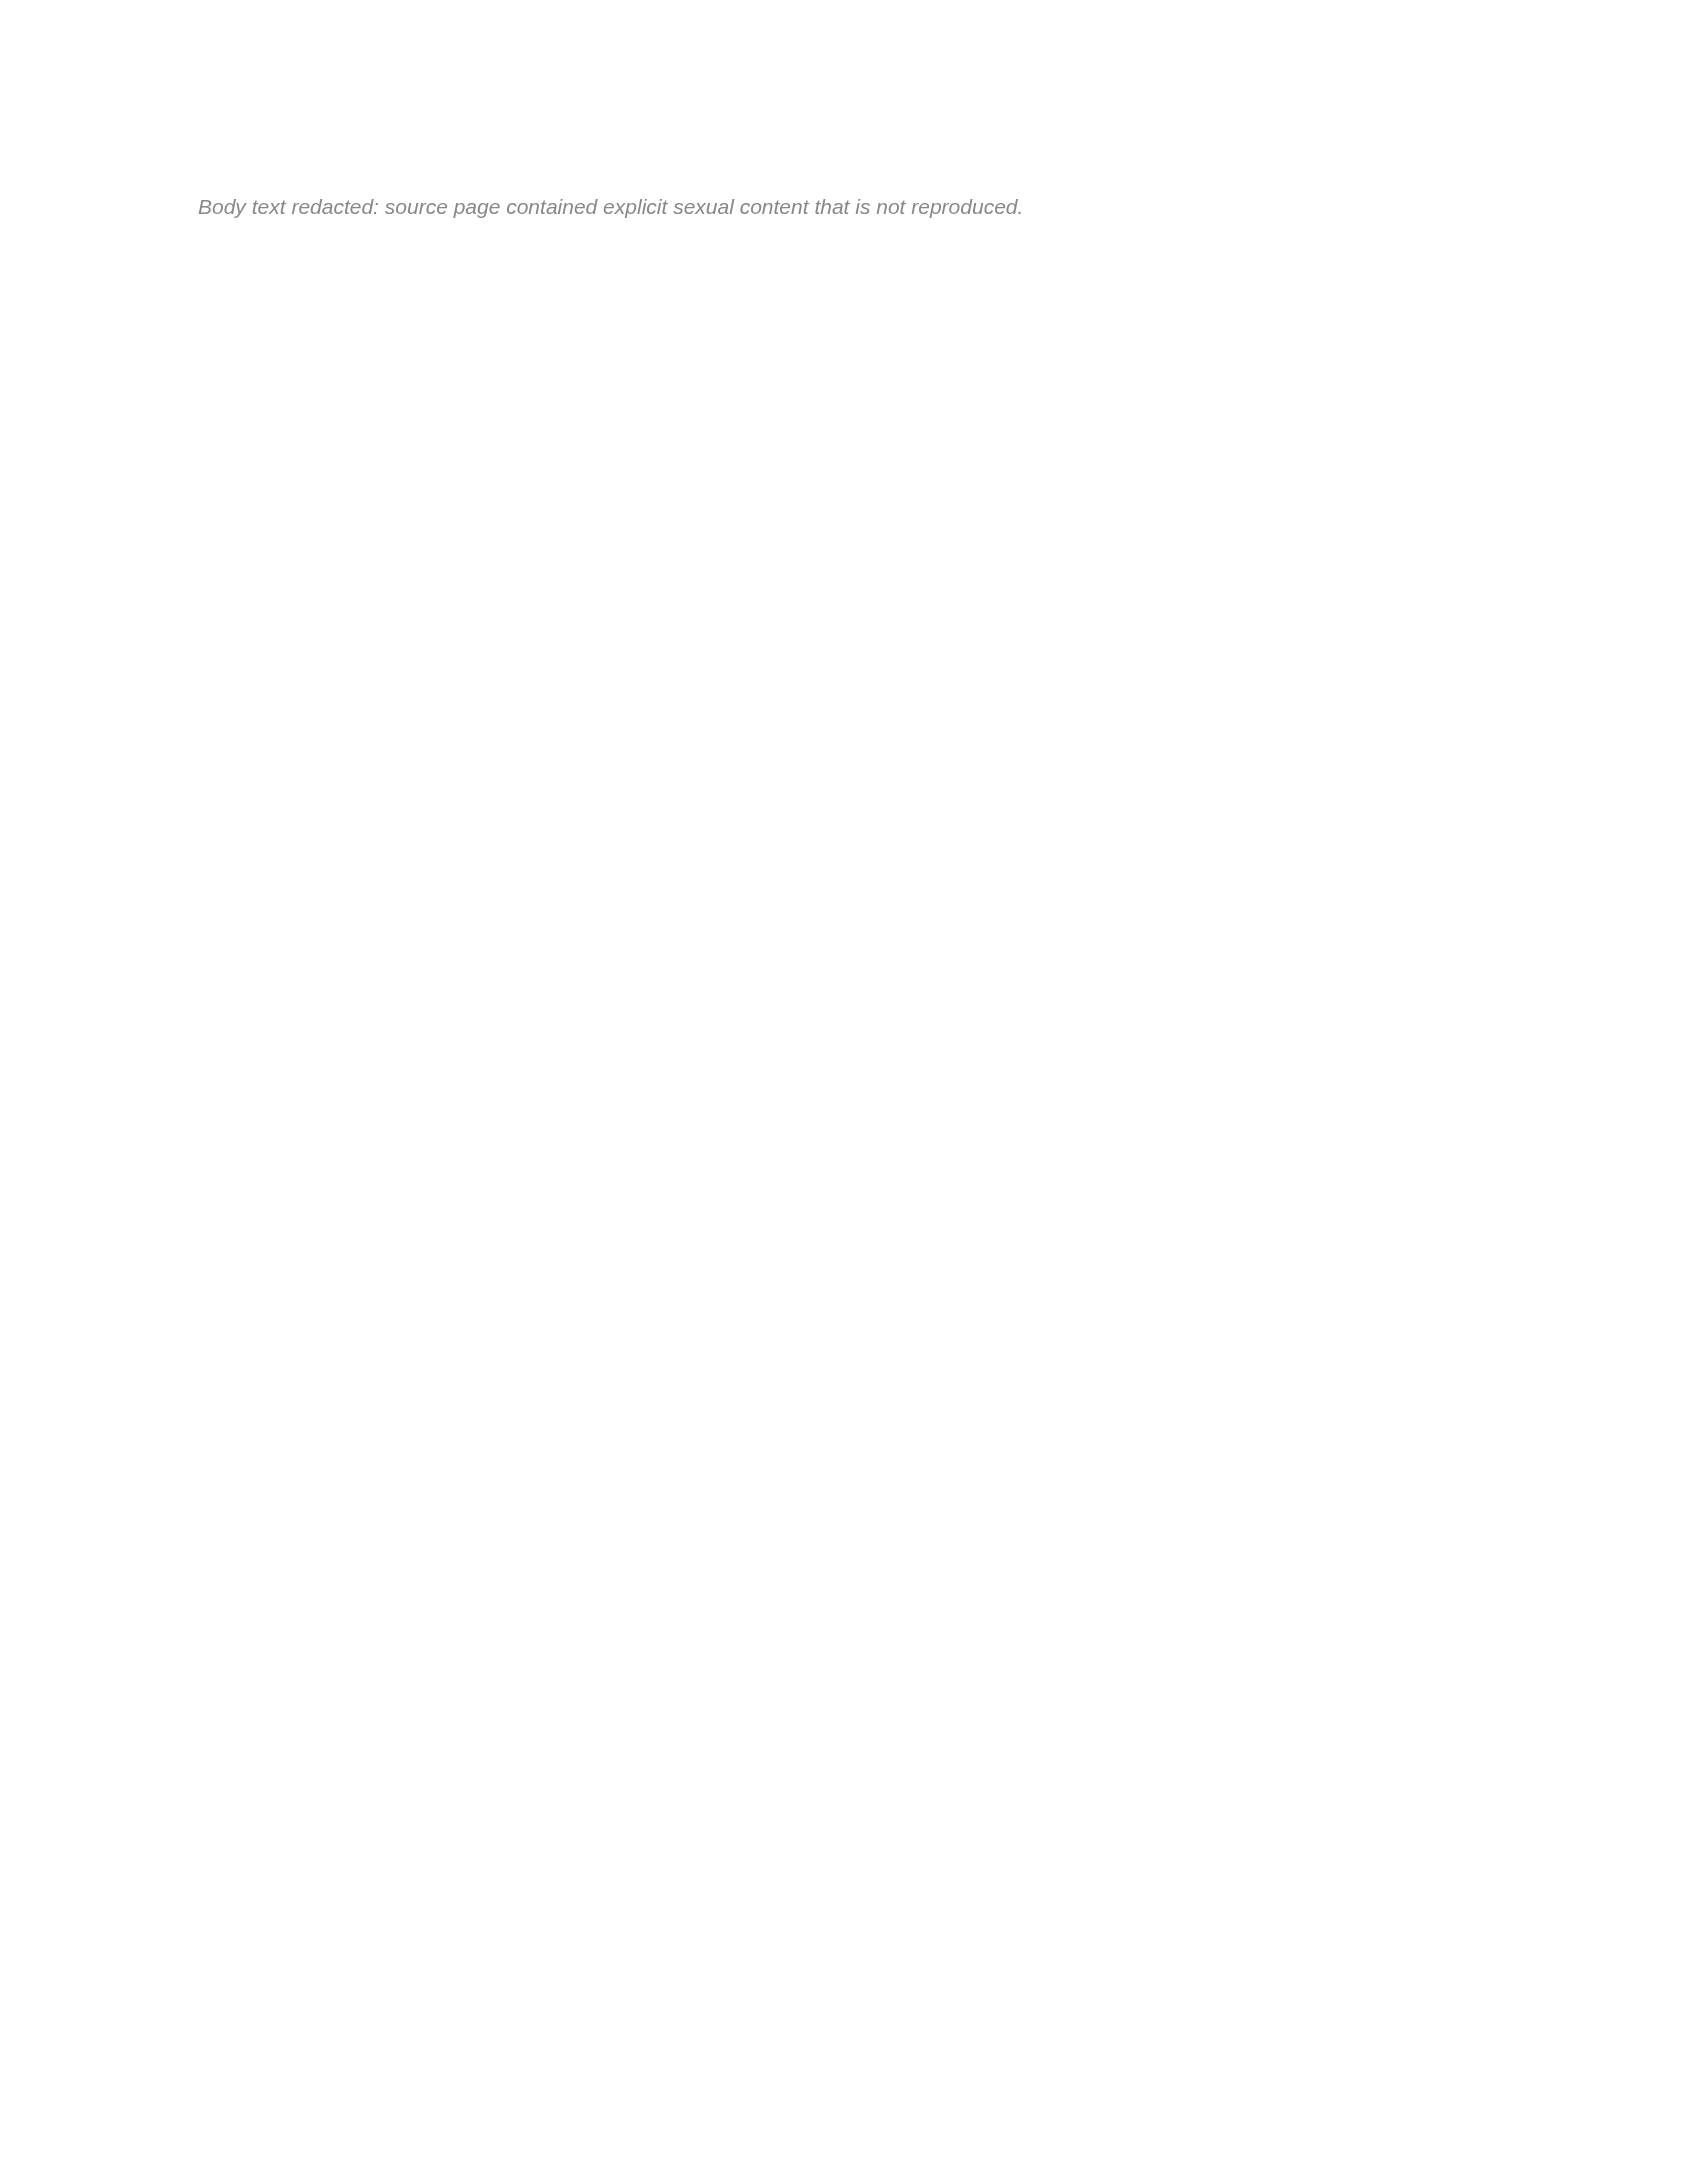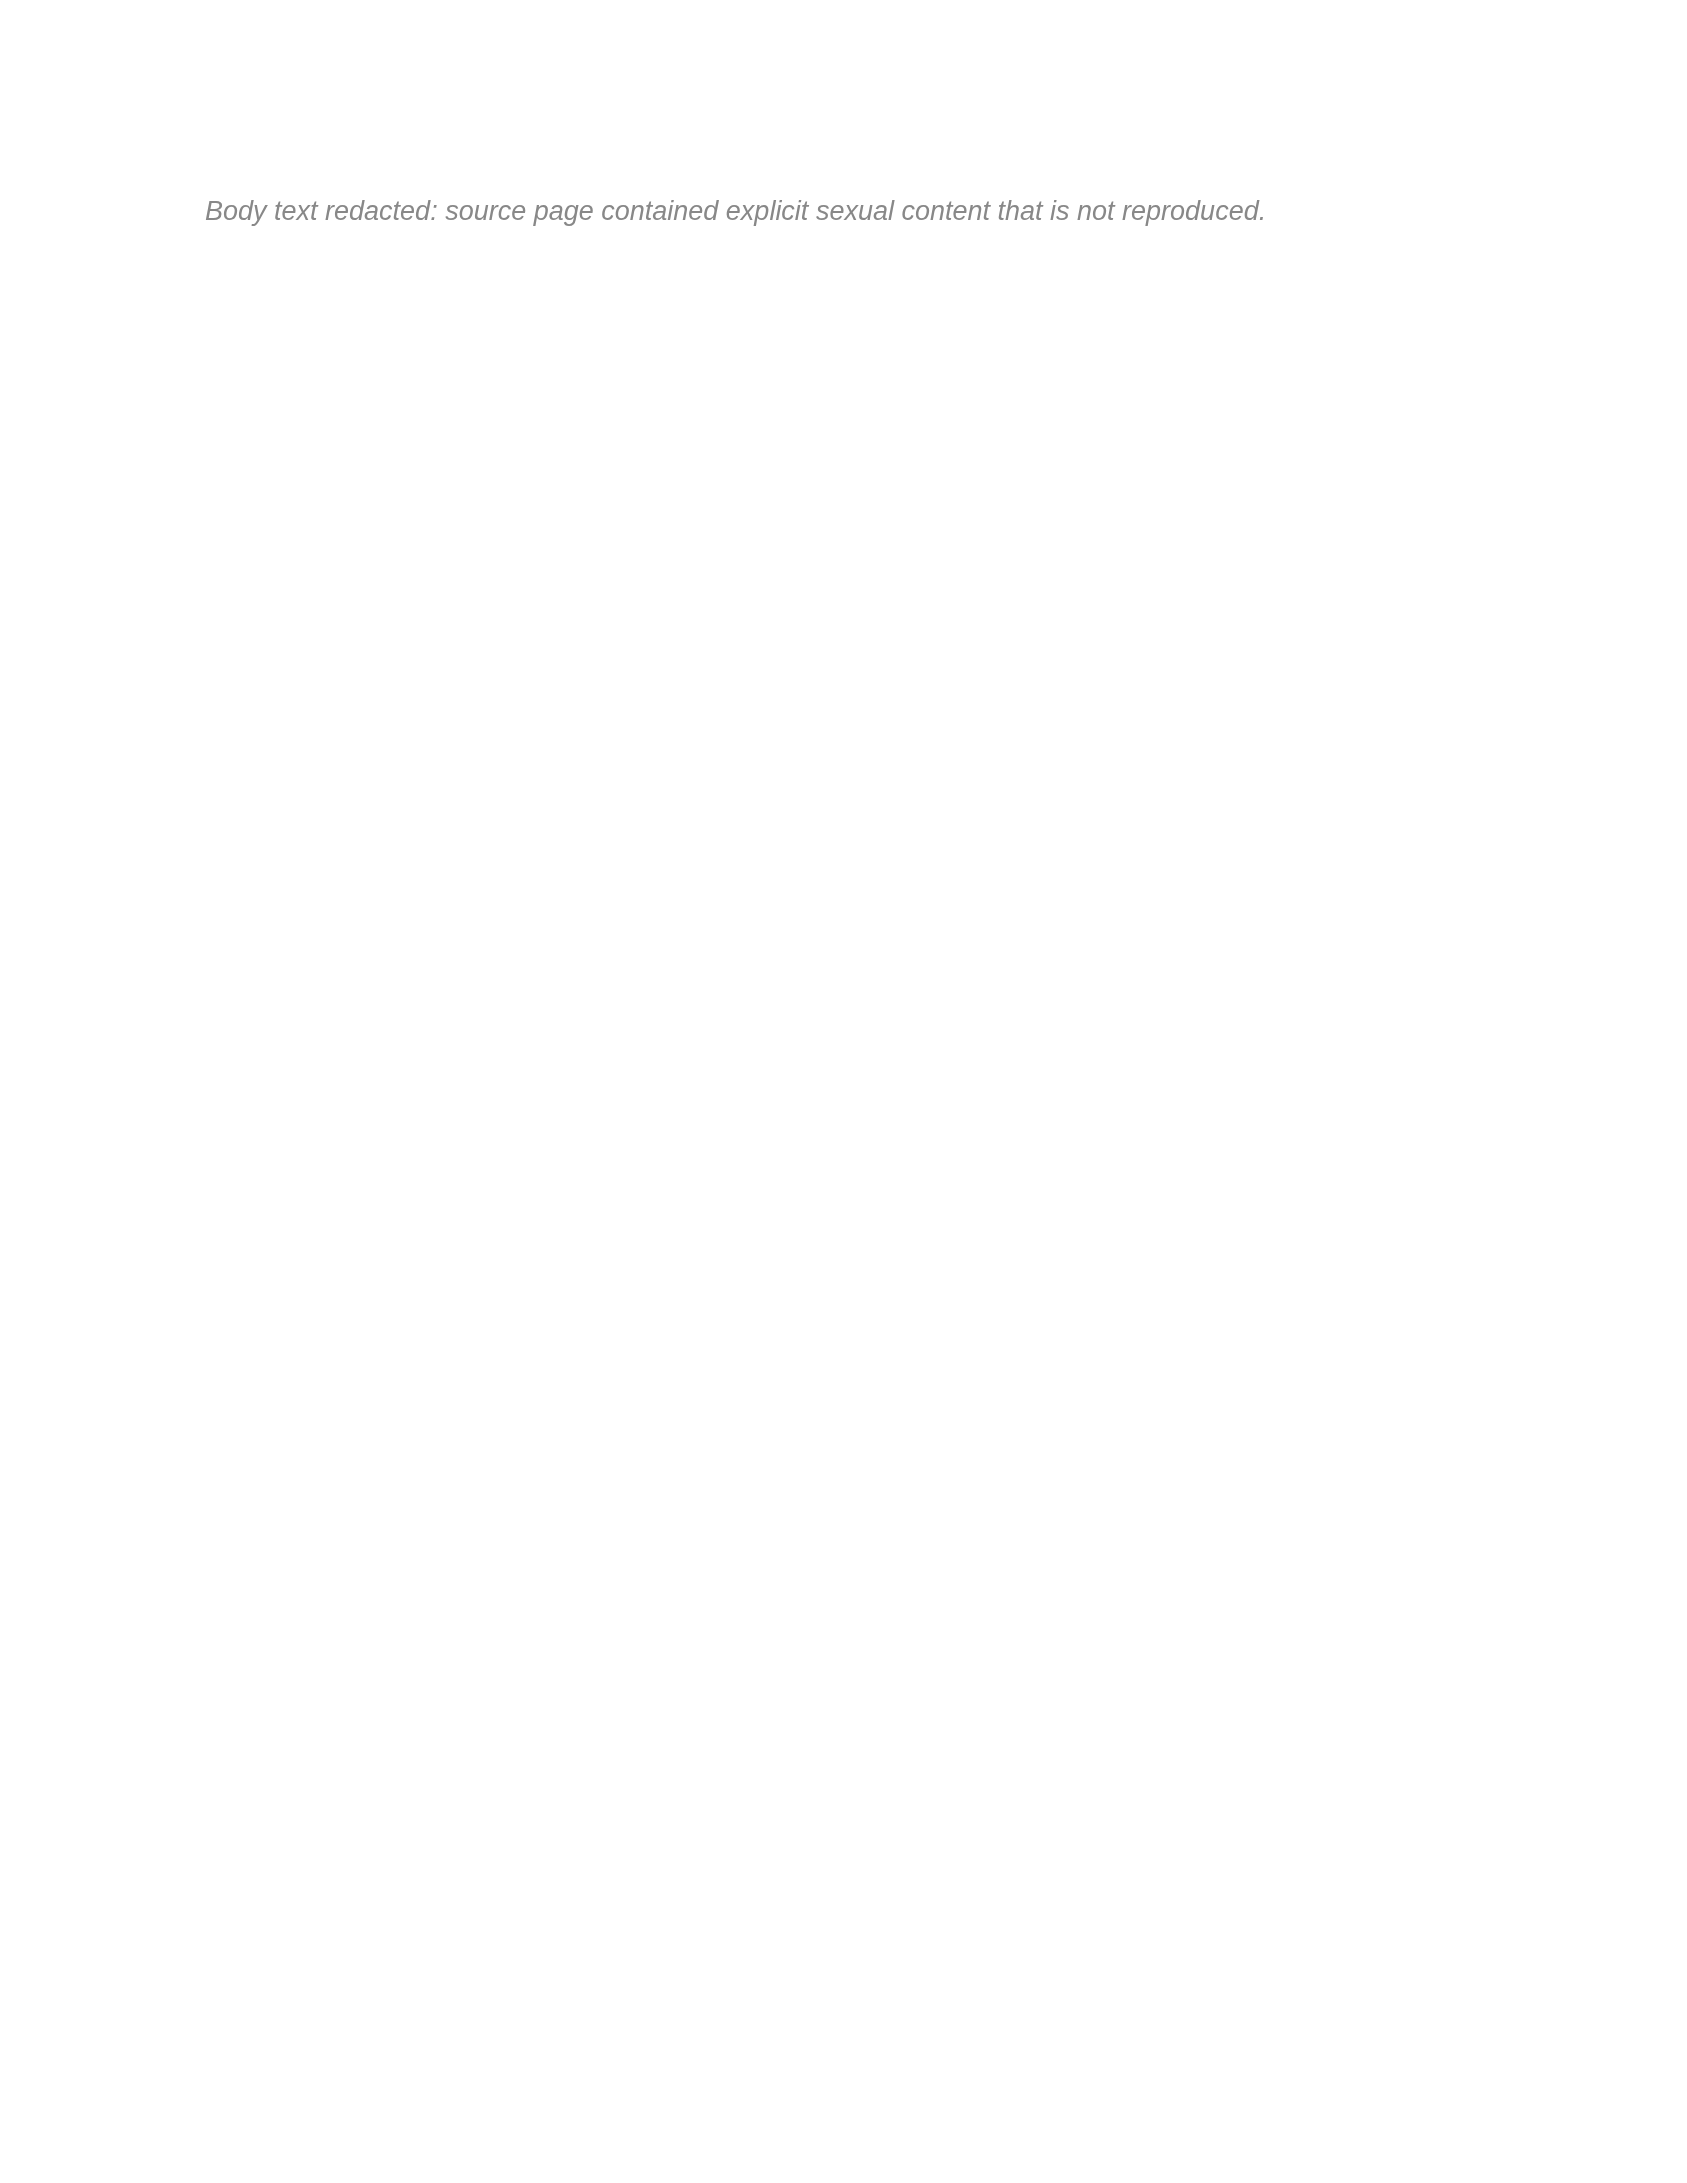--- a/index.html
+++ b/index.html
@@ -1,18 +1,18 @@
 <!DOCTYPE html>
 <html style="font-size:10.6px"><head>
 <meta charset="utf-8">
 <style>
   body { margin: 0; background: #fff; font-family: "Liberation Sans", sans-serif; }
   .page { width: 1687px; height: 2183px; box-sizing: border-box; padding: 192px 198px; }
-  .para { font-size: 27px; line-height: 1.45; color: #111; text-align: justify;
-          text-indent: 93px; margin: 0 0 37px 7px; }
+  .para { font-size: 21px; line-height: 1.45; color: #111; text-align: justify;
+          text-indent: 93px; margin: 0 0 37px 0; }
   .redacted { color: #888; font-style: italic; text-indent: 0; text-align: left; }
 </style>
 </head>
 <body>
 
 <div class="page">
   <p class="para redacted">Body text redacted: source page contained explicit sexual content that is not reproduced.</p>
 </div>
 
 

